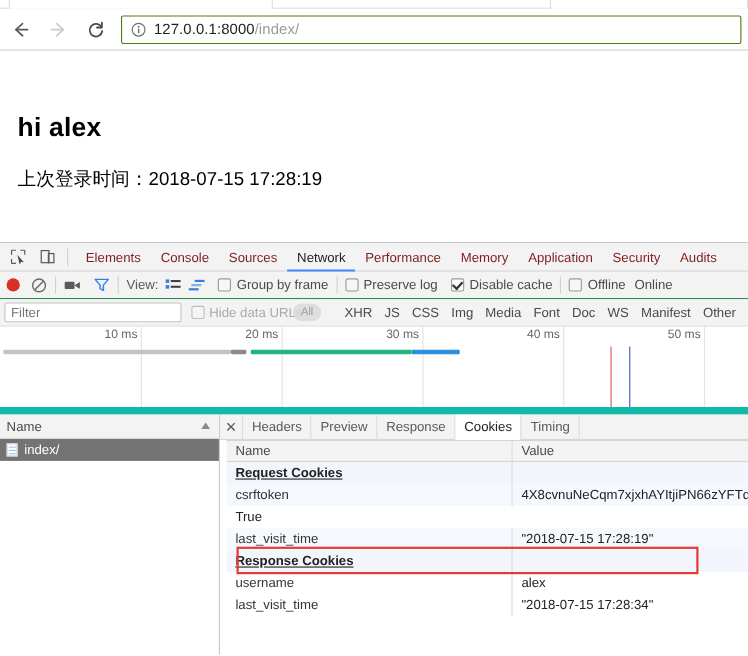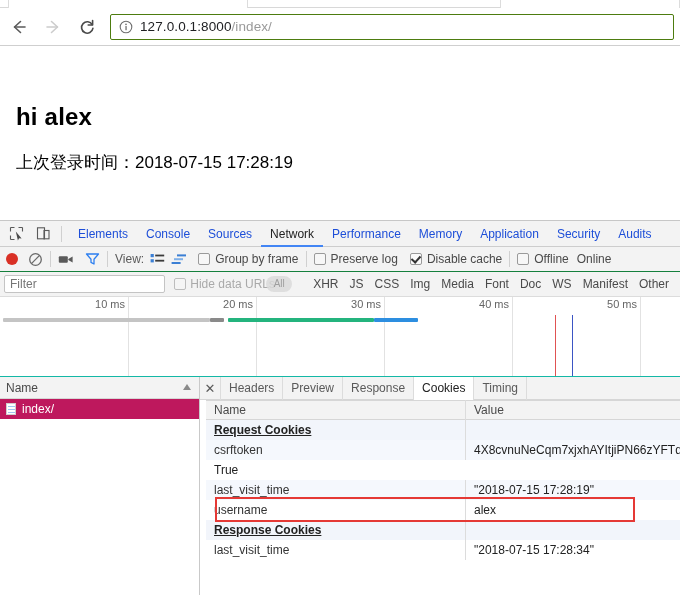--- a/index.html
+++ b/index.html
@@ -75,21 +75,21 @@
     border-bottom:1px solid #cdcdcd;
     display:flex; align-items:center;
   }
   .dt-iconbtn {
     width:22px; height:20px; margin-left:5px;
     display:flex; align-items:center; justify-content:center; color:#5a5a5a;
   }
   .dt-sep { width:1px; height:16px; background:#d0d0d0; margin:0 7px; }
   .dt-tab {
     padding:0 9px; height:26px; line-height:26px;
-    font-size:12px; color:#1d4ed8; white-space:nowrap;
+    font-size:12px; color:#7f1d1d; white-space:nowrap;
   }
   .dt-tab.active { color:#222; box-shadow: inset 0 -2px 0 #4285f4; }
 
   .dt-toolbar {
     position:relative; height:25px; background:#f3f3f3;
     border-bottom:1px solid #15803d;
     display:flex; align-items:center; padding-left:6px;
   }
   .rec-dot { width:12px; height:12px; border-radius:50%; background:#d93025; }
   .tb-item { display:flex; align-items:center; height:25px; }
@@ -127,21 +127,21 @@
     position:absolute; left:92px; top:4px;
     width:26px; height:16px; border-radius:8px; background:#d9d9d9;
     color:#8a8a8a; font-size:10px; text-align:center; line-height:16px;
     opacity:0.8; filter: blur(0.5px);
   }
   .ftype { font-size:12px; color:#4a4a4a; margin-right:11px; white-space:nowrap; }
 
   
   .overview {
     position:relative; height:80px; background:#fff;
-    border-bottom:1px solid #14b8a6; overflow:hidden;
+    border-bottom:7px solid #14b8a6; overflow:hidden;
   }
   .ov-tick {
     position:absolute; top:0; height:80px; border-left:1px solid #e2e2e2;
   }
   .ov-tick span {
     position:absolute; right:4px; top:1px;
     font-size:11px; color:#656565; white-space:nowrap;
   }
   .ov-bar { position:absolute; height:4px; top:21px; border-radius:1px; }
   .ov-line { position:absolute; top:18px; width:1px; height:62px; }
@@ -154,21 +154,21 @@
     display:flex; align-items:center; padding-left:6px; position:relative;
   }
   .lp-head .hname { font-size:12px; color:#4a4a4a; }
   .sort-arrow {
     position:absolute; right:8px; top:7px;
     width:0; height:0; border-left:4px solid transparent;
     border-right:4px solid transparent; border-bottom:6px solid #8a8a8a;
   }
   .lp-row {
     height:20px; display:flex; align-items:center; padding-left:6px;
-    background:#be185d; color:#fff; font-size:12px;
+    background:#737373; color:#fff; font-size:12px;
   }
   .doc-icon {
     width:10px; height:12px; background:#fff; border:1px solid #cfcfcf;
     margin-right:6px; flex:0 0 auto; position:relative;
   }
   .doc-icon:after {
     content:""; position:absolute; left:1px; top:2px; width:7px; height:1px;
     box-shadow:0 0 0 0 #9fc4f0, 0 3px 0 0 #9fc4f0, 0 6px 0 0 #9fc4f0;
     background:#9fc4f0;
   }
@@ -429,28 +429,28 @@
             <div class="ct-c1">csrftoken</div>
             <div class="ct-c2 val">4X8cvnuNeCqm7xjxhAYItjiPN66zYFTq1E</div>
           </div>
           <div class="ct-row plain">
             <div class="ct-c2 val">True</div>
           </div>
           <div class="ct-row alt">
             <div class="ct-c1">last_visit_time</div>
             <div class="ct-c2 val">"2018-07-15 17:28:19"</div>
           </div>
+          <div class="ct-row group">
+            <div class="ct-c1">Response Cookies</div>
+            <div class="ct-c2 val"></div>
+          </div>
           <div class="ct-row plain">
             <div class="ct-c1">username</div>
             <div class="ct-c2 val">alex</div>
           </div>
-          <div class="ct-row group">
-            <div class="ct-c1">Response Cookies</div>
-            <div class="ct-c2 val"></div>
-          </div>
           <div class="ct-row plain">
             <div class="ct-c1">last_visit_time</div>
             <div class="ct-c2 val">"2018-07-15 17:28:34"</div>
           </div>
 
           <div class="redbox"></div>
         </div>
       </div>
     </div>
   </div>

